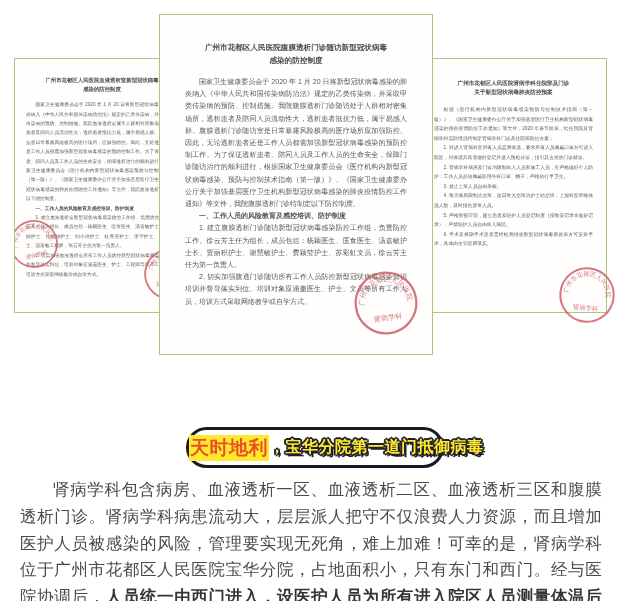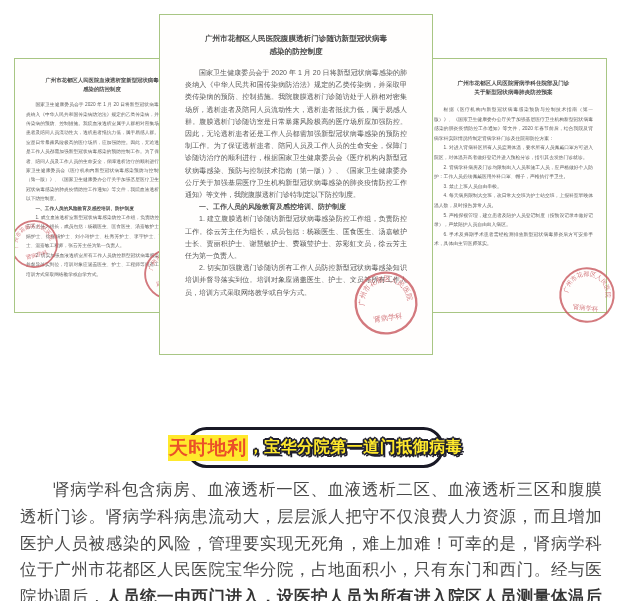--- a/index.html
+++ b/index.html
@@ -8,21 +8,21 @@
     position:relative; width:622px; height:601px; margin:0 auto;
     background:#ffffff; overflow:hidden;
     font-family:"Liberation Sans", sans-serif;
   }
   
   .doc {
     position:absolute; background:#fffefd; border:1px solid #a8c684;
     overflow:hidden;
   }
   .doc-left  { left:14px;  top:58px; width:176px; height:255px; z-index:1; padding:17px 11px 0; }
-  .doc-center{ left:159px; top:14px; width:274px; height:341px; z-index:2; padding:18px 25px 0; }
+  .doc-center{ left:159px; top:14px; width:274px; height:341px; z-index:2; padding:27px 25px 0; }
   .doc-right { left:420px; top:58px; width:187px; height:255px; z-index:1; padding:20px 13px 0; }
   .doc-title { text-align:center; font-weight:bold; color:#4c4c4c; }
   .doc-left  .doc-title { font-size:5.4px; line-height:8.6px; margin-bottom:7px; }
   .doc-center.doc .doc-title { font-size:7.6px; line-height:12.5px; margin-bottom:9px; }
   .doc-right .doc-title { font-size:5.6px; line-height:9px; margin-bottom:8px; }
   .doc-body p { text-align:justify; text-indent:2em; color:#5c5c5c; }
   .doc-left  .doc-body p { font-size:4.7px; line-height:9.4px; }
   .doc-center.doc .doc-body p { font-size:7px; line-height:12.2px; color:#565656; }
   .doc-right .doc-body p { font-size:4.8px; line-height:9.6px; }
   .doc-body p.hd { font-weight:bold; color:#4c4c4c; }
@@ -30,21 +30,21 @@
   .stamp { position:absolute; opacity:.8; pointer-events:none; }
   .stamp svg { display:block; width:100%; height:100%; }
   .stamp-center { left:353px; top:270px; width:66px; height:66px; z-index:3; transform:rotate(-8deg); }
   .stamp-right  { left:558px; top:266px; width:58px; height:58px; z-index:3; transform:rotate(6deg); }
   .stamp-left-a { left:-6px;  top:160px; width:50px; height:50px; transform:rotate(-14deg); }
   .stamp-left-b { left:128px; top:188px; width:54px; height:54px; transform:rotate(10deg); }
   
   .banner {
     position:absolute; left:186px; top:427px; width:258px; height:41px; z-index:1;
     background:#ffffff; border:3px solid #191926; border-radius:21px;
-    display:flex; align-items:center; justify-content:center; white-space:nowrap;
+    display:flex; align-items:center; justify-content:flex-start; white-space:nowrap;
   }
   .banner .hl {
     color:#eb4f28; background:#ffe92c; font-size:19px; font-weight:800;
     padding:0 1px; letter-spacing:.5px;
   }
   .banner .rest {
     color:#ffe92c; font-size:16px; font-weight:800; letter-spacing:.5px;
     text-shadow:
       -1.4px -1.4px 0 #20202e, 1.4px -1.4px 0 #20202e,
       -1.4px  1.4px 0 #20202e, 1.4px  1.4px 0 #20202e,

